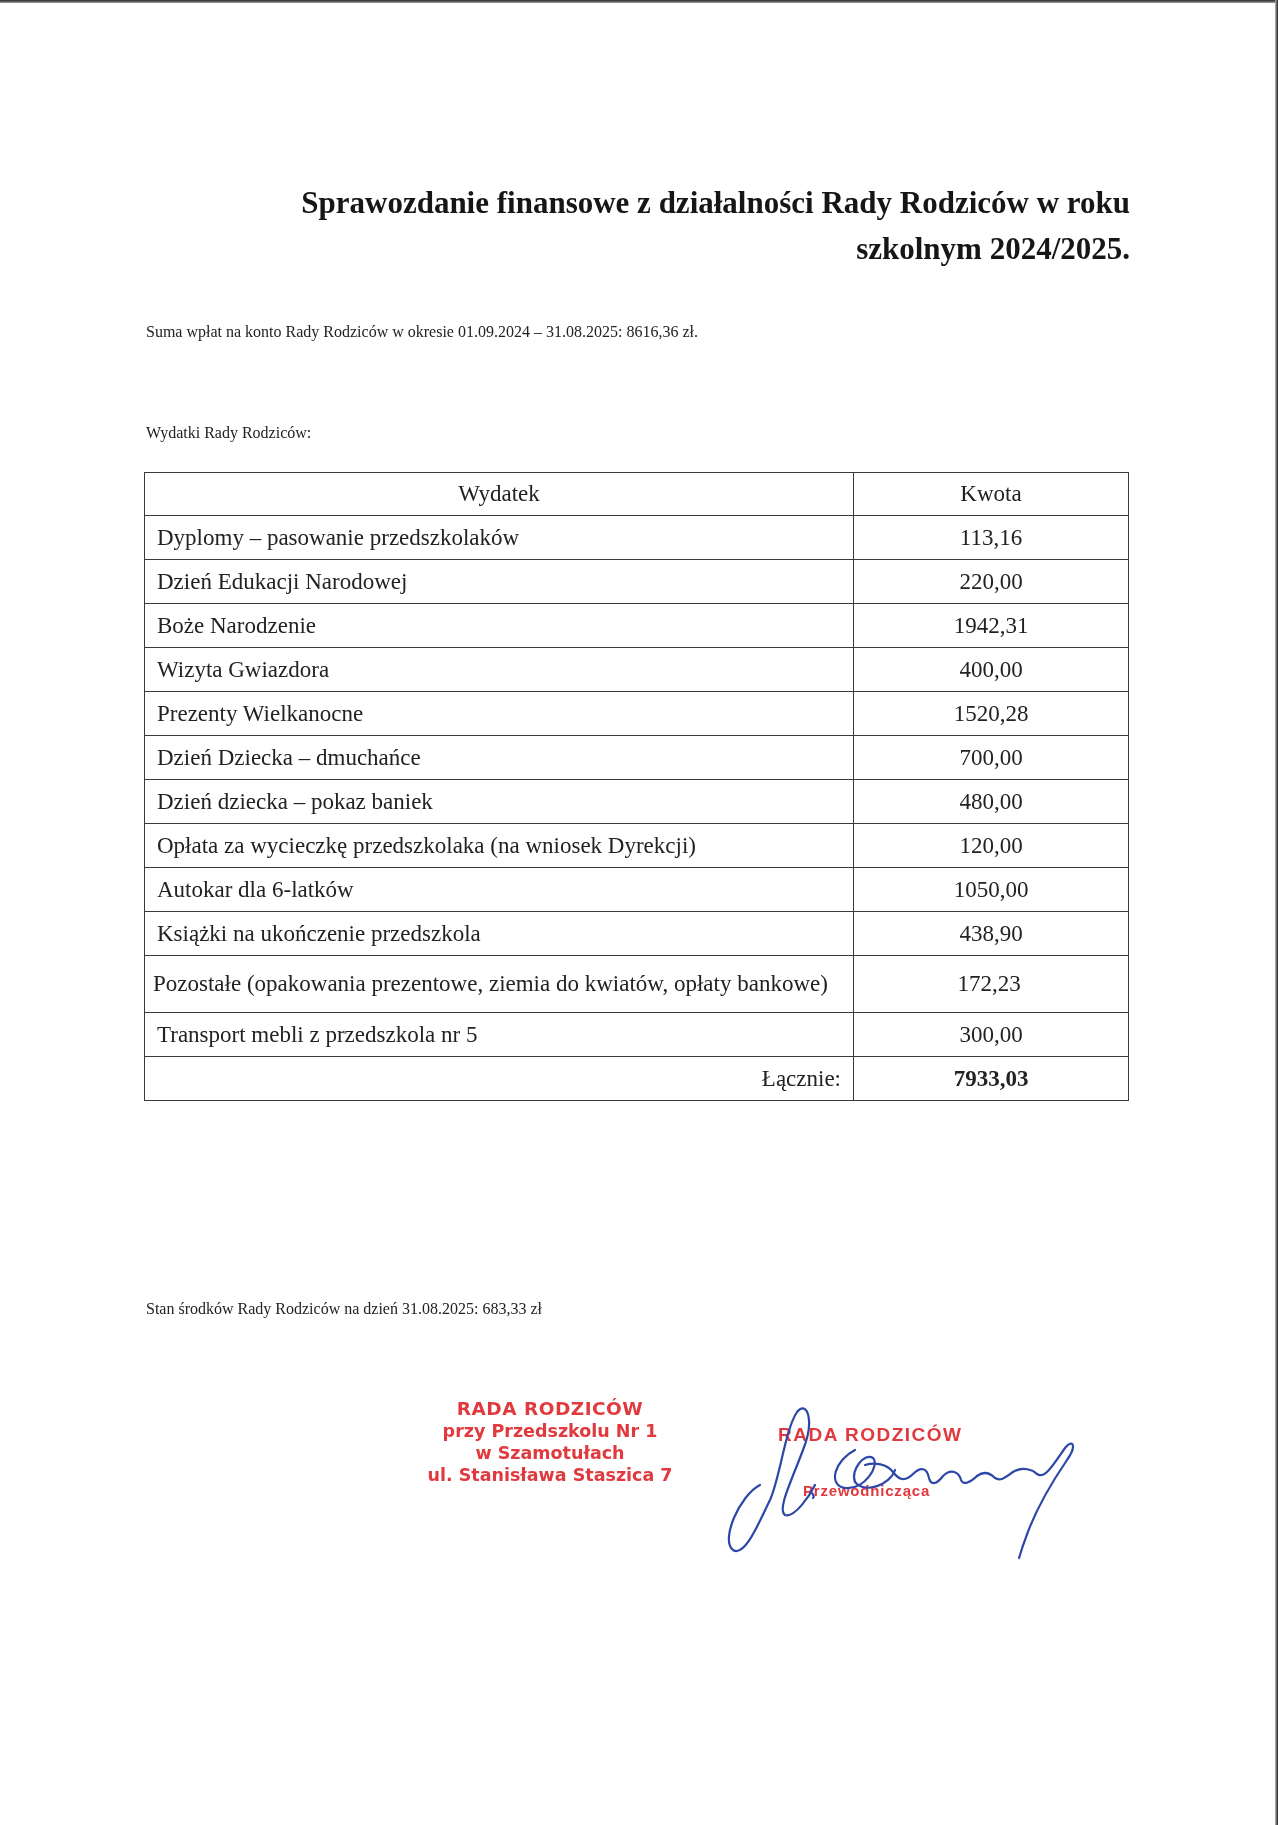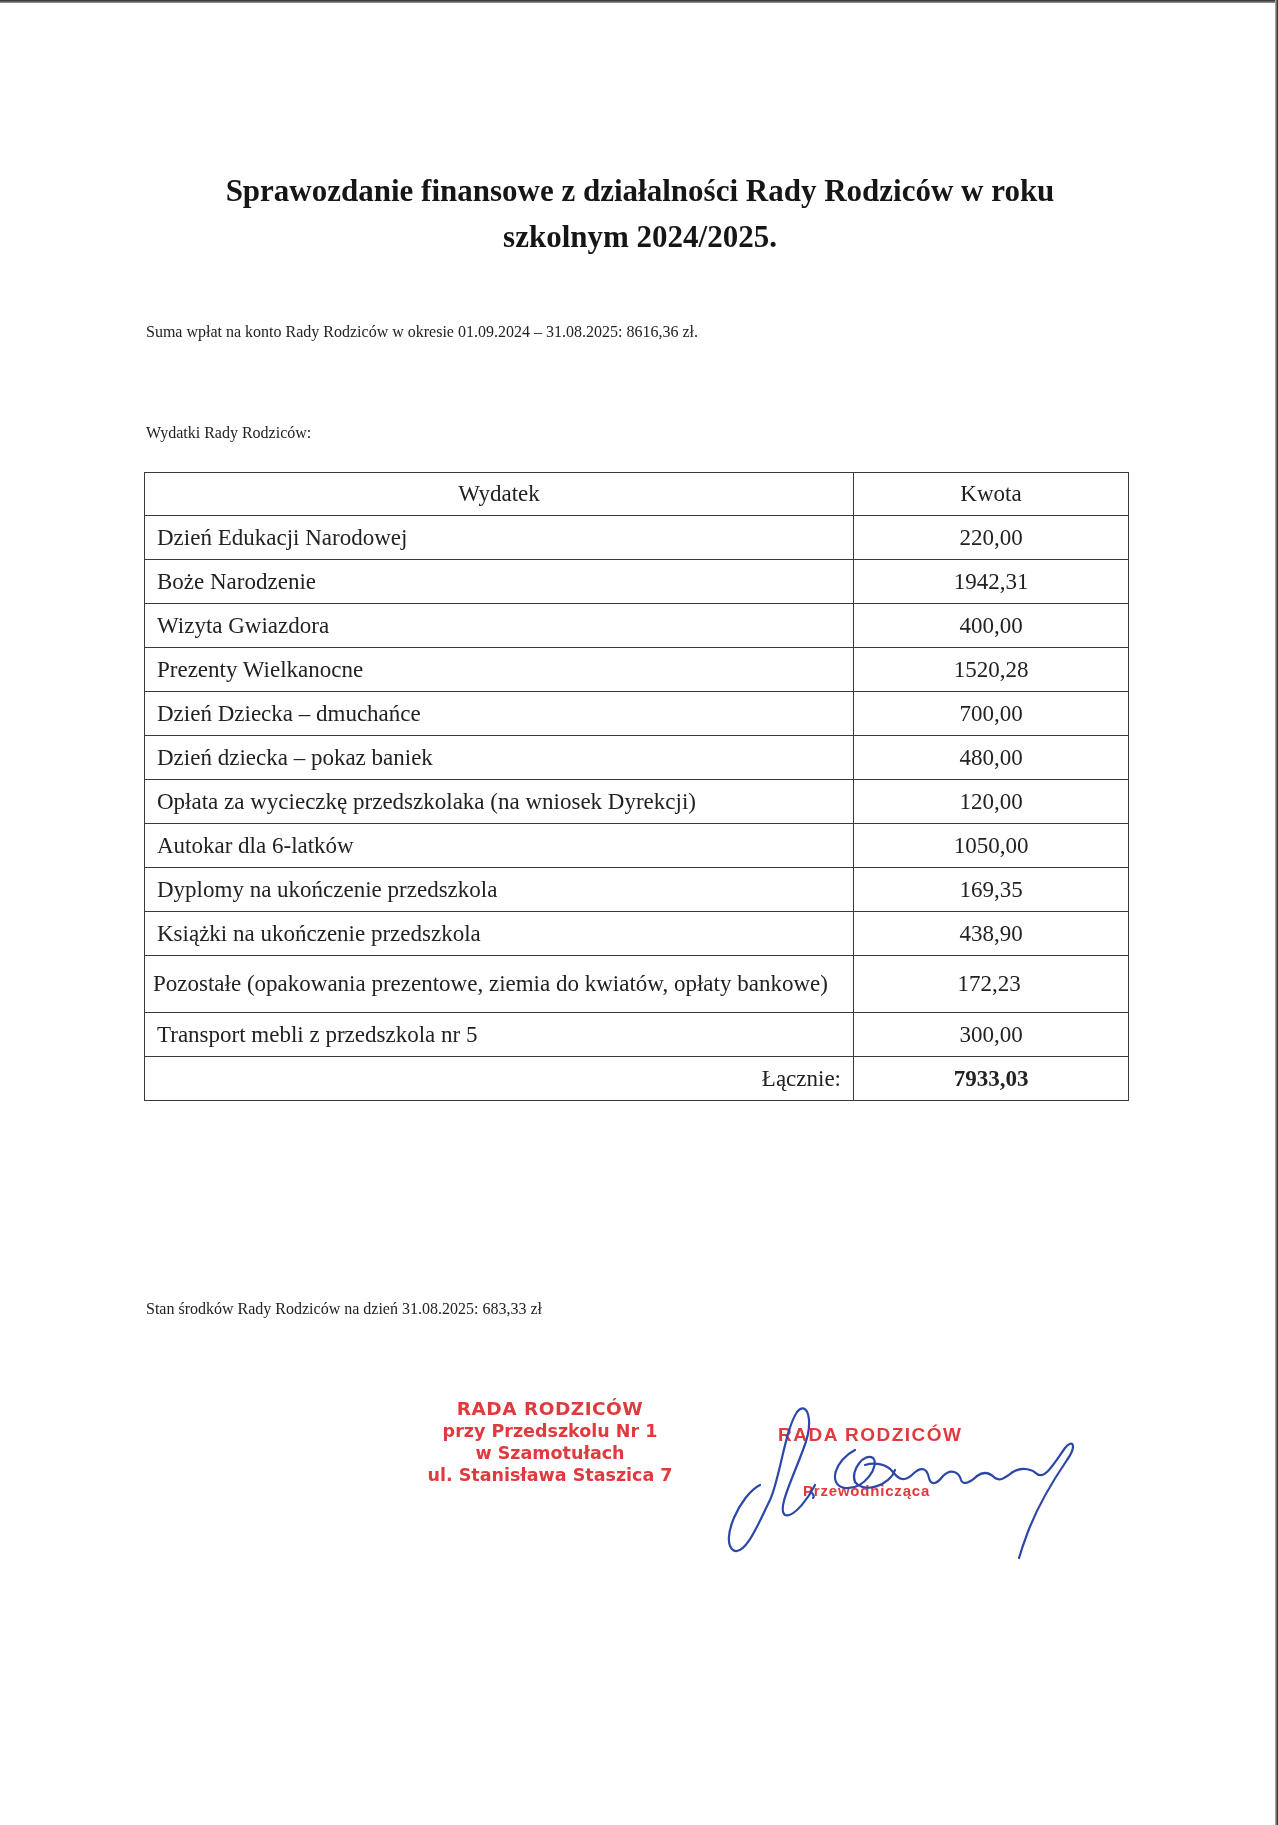--- a/index.html
+++ b/index.html
@@ -5,22 +5,22 @@
     html, body { margin: 0; padding: 0; }
     body {
       width: 1278px; height: 1825px; position: relative; overflow: hidden;
       background: #ffffff; color: #1c1c1c;
       font-family: "Liberation Serif", serif;
     }
     .scan-edge-top { position: absolute; left: 0; top: 0; width: 1278px; height: 3px; background: linear-gradient(#2a2a2a, #9a9a9a); }
     .scan-edge-right { position: absolute; right: 0; top: 0; width: 3px; height: 1825px; background: linear-gradient(90deg, #bdbdbd, #1e1e1e); }
 
     .title {
-      position: absolute; left: 150px; top: 168px; width: 980px;
-      text-align: center; font-weight: bold; font-size: 31px; line-height: 46px;
+      position: absolute; left: 150px; top: 180px; width: 980px;
+      text-align: right; font-weight: bold; font-size: 31px; line-height: 46px;
       color: #161616;
     }
     .p-text { position: absolute; left: 146px; font-size: 16px; color: #222; white-space: nowrap; }
     .summary { top: 323px; }
     .expenses-label { top: 424px; }
     .balance { top: 1300px; }
 
     table.expenses {
       position: absolute; left: 144px; top: 472px; width: 985px;
       border-collapse: collapse; font-size: 23px; color: #222;
@@ -66,20 +66,24 @@
 
 <table class="expenses">
   <thead>
     <tr>
       <th>Wydatek</th>
       <th class="col-amount">Kwota</th>
     </tr>
   </thead>
   <tbody>
     <tr>
+        <td>Dyplomy – pasowanie przedszkolaków</td>
+        <td class="amount">113,16</td>
+      </tr>
+    <tr>
         <td>Dzień Edukacji Narodowej</td>
         <td class="amount">220,00</td>
       </tr>
     <tr>
         <td>Boże Narodzenie</td>
         <td class="amount">1942,31</td>
       </tr>
     <tr>
         <td>Wizyta Gwiazdora</td>
         <td class="amount">400,00</td>
@@ -96,24 +100,20 @@
         <td>Dzień dziecka – pokaz baniek</td>
         <td class="amount">480,00</td>
       </tr>
     <tr>
         <td>Opłata za wycieczkę przedszkolaka (na wniosek Dyrekcji)</td>
         <td class="amount">120,00</td>
       </tr>
     <tr>
         <td>Autokar dla 6-latków</td>
         <td class="amount">1050,00</td>
-      </tr>
-    <tr>
-        <td>Dyplomy na ukończenie przedszkola</td>
-        <td class="amount">169,35</td>
       </tr>
     <tr>
         <td>Książki na ukończenie przedszkola</td>
         <td class="amount">438,90</td>
       </tr>
     <tr class="multi">
         <td>Pozostałe (opakowania prezentowe, ziemia do kwiatów, opłaty bankowe)</td>
         <td class="amount">172,23</td>
       </tr>
     <tr>

